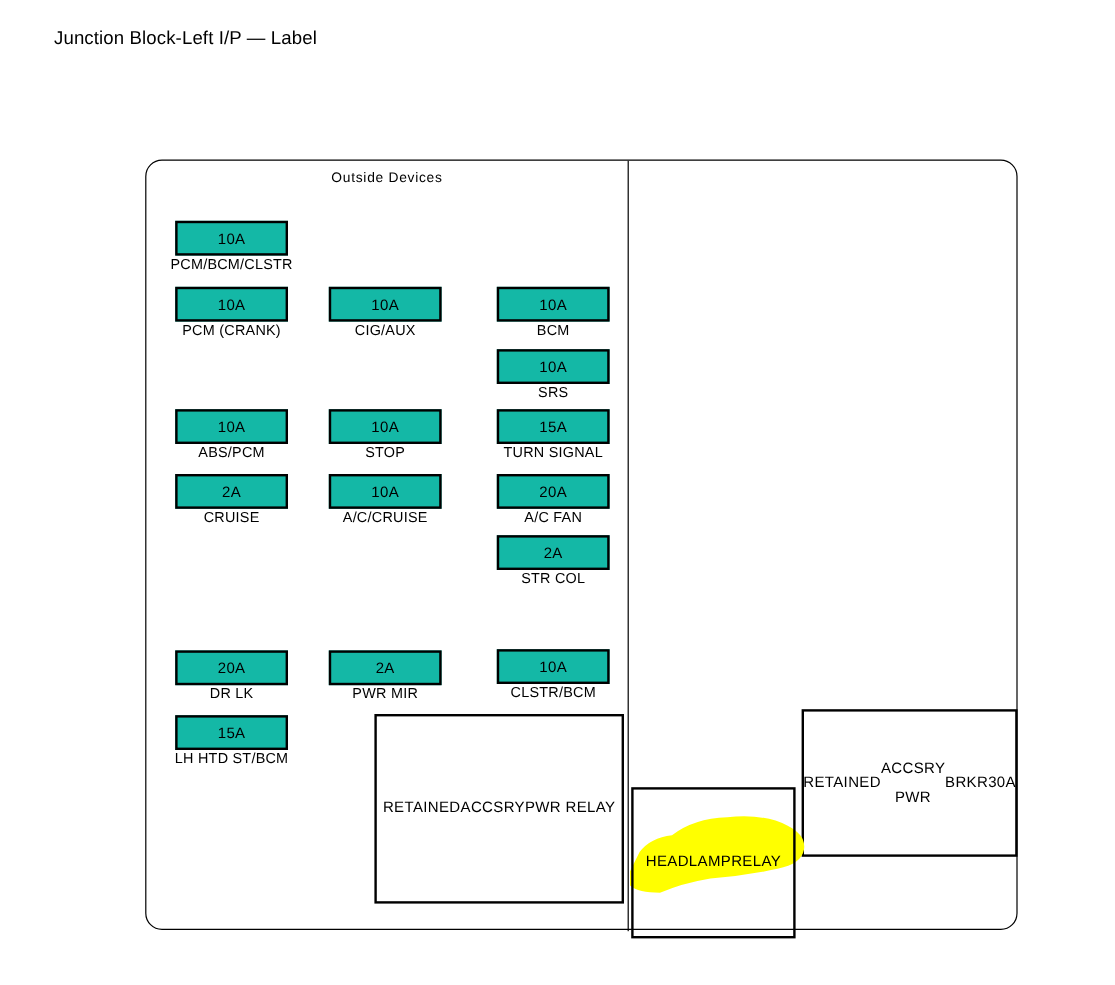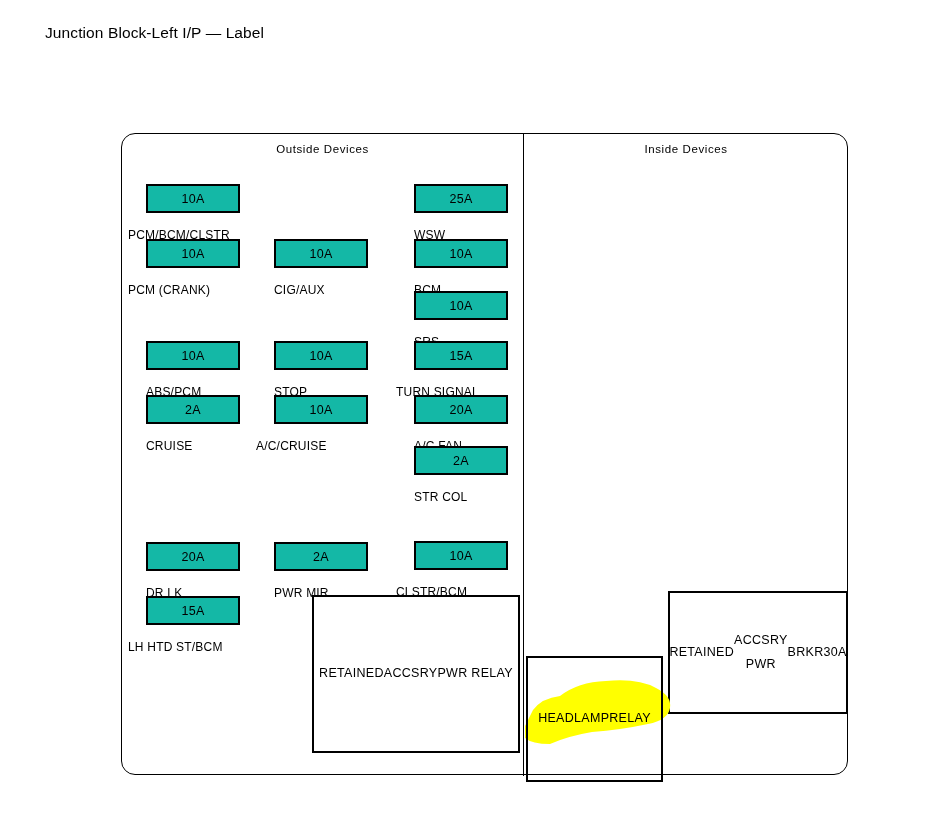--- a/index.html
+++ b/index.html
@@ -67,24 +67,25 @@
     border: 2.2px solid #000;
     box-sizing: border-box;
     background: #14b8a6;
     display: flex;
     align-items: center;
     justify-content: center;
     font-size: 12.5px;
     letter-spacing: 0.3px;
   }
   .fuse-label {
+    text-align: center;
     font-size: 12px;
     letter-spacing: 0.2px;
     line-height: 1;
-    padding-top: 16px;
+    padding-top: 1px;
     white-space: nowrap;
   }
   .fuse-label.wide {
     width: 130px;
     margin-left: -18px;
   }
 
   
   .relay-box {
     position: absolute;
@@ -130,21 +131,20 @@
 </head>
 <body>
 
 <div id="page-title">Junction Block-Left I/P — Label</div>
 
 <div id="junction-block">
 
   <div id="section-divider"></div>
 
   <div class="section-heading" id="heading-outside">Outside  Devices</div>
-  <div class="section-heading" id="heading-inside">Inside  Devices</div>
 
   <div class="fuse" style="left:24px; top:50px;">
     <div class="fuse-box">10A</div>
     <div class="fuse-label wide">PCM/BCM/CLSTR</div>
   </div>
   <div class="fuse" style="left:24px; top:105px;">
     <div class="fuse-box">10A</div>
     <div class="fuse-label wide">PCM (CRANK)</div>
   </div>
   <div class="fuse" style="left:24px; top:207px;">
@@ -174,24 +174,20 @@
   </div>
   <div class="fuse" style="left:152px; top:261px;">
     <div class="fuse-box">10A</div>
     <div class="fuse-label wide">A/C/CRUISE</div>
   </div>
   <div class="fuse" style="left:152px; top:408px;">
     <div class="fuse-box">2A</div>
     <div class="fuse-label">PWR MIR</div>
   </div>
 
-  <div class="fuse" style="left:292px; top:50px;">
-    <div class="fuse-box">25A</div>
-    <div class="fuse-label">WSW</div>
-  </div>
   <div class="fuse" style="left:292px; top:105px;">
     <div class="fuse-box">10A</div>
     <div class="fuse-label">BCM</div>
   </div>
   <div class="fuse" style="left:292px; top:157px;">
     <div class="fuse-box">10A</div>
     <div class="fuse-label">SRS</div>
   </div>
   <div class="fuse" style="left:292px; top:207px;">
     <div class="fuse-box">15A</div>

